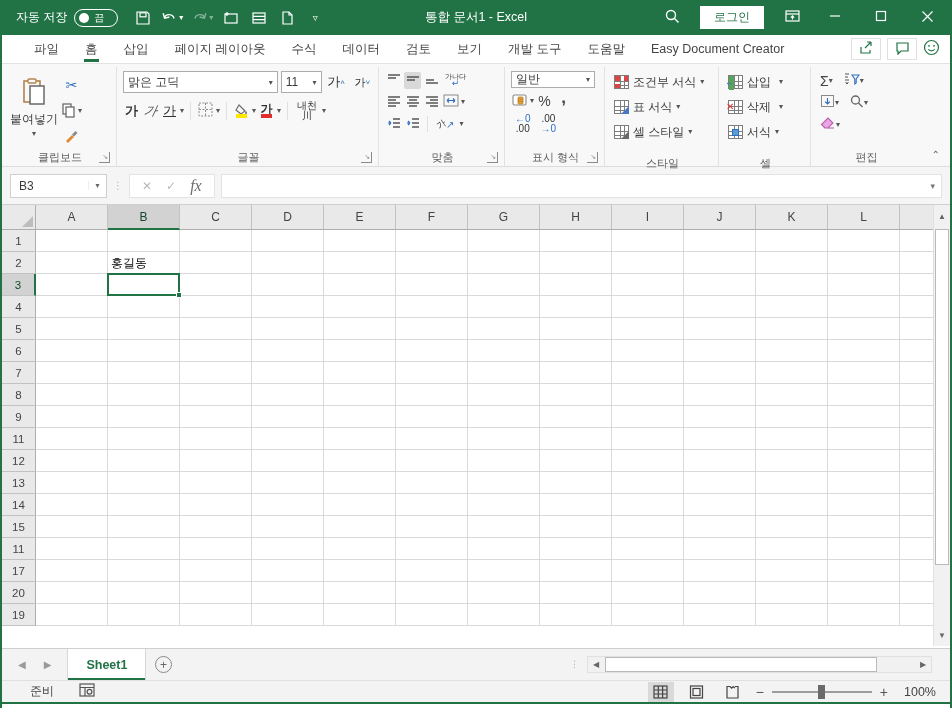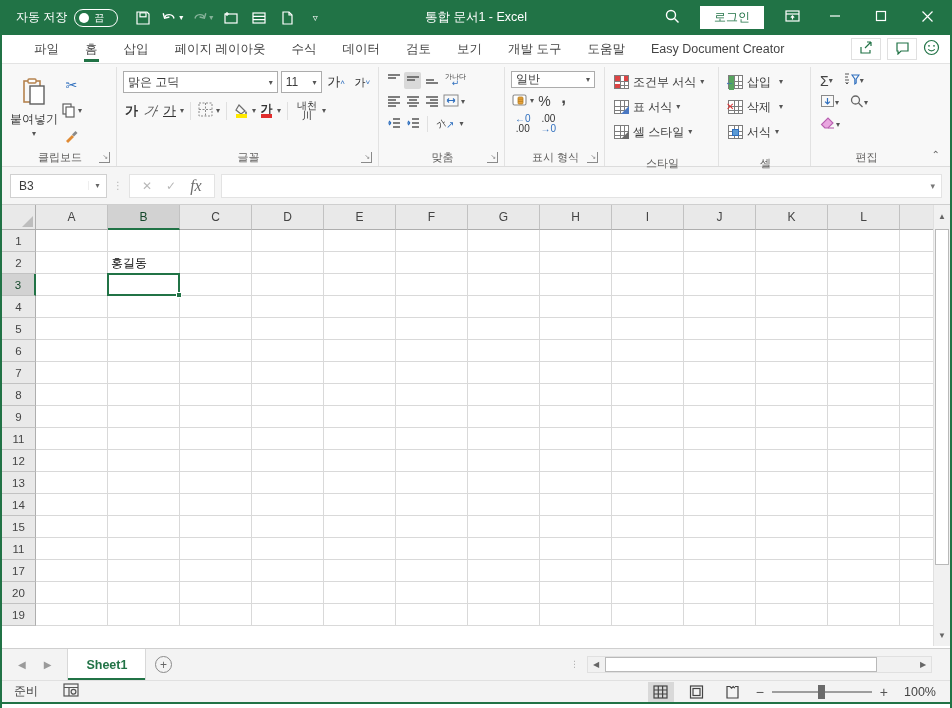--- a/index.html
+++ b/index.html
@@ -108,21 +108,21 @@
   .addsheet { width:34px; display:flex; align-items:center; justify-content:center; }
   .addsheet .plus { width:17px; height:17px; border:1px solid #8a8a8a; border-radius:50%; display:flex; align-items:center; justify-content:center; font-size:12px; color:#666; }
   .hscroll-zone { margin-left:auto; display:flex; align-items:center; gap:8px; padding-right:18px; }
   .drag-dots { color:#b0b0b0; font-size:9px; line-height:.6; }
   .hscroll { width:345px; height:17px; background:#f1f1f1; border:1px solid #e0e0e0; display:flex; align-items:center; position:relative; }
   .hs-arrow { width:16px; text-align:center; color:#666; font-size:8px; }
   .hs-thumb { position:absolute; left:17px; width:272px; top:0; bottom:0; background:#fff; border:1px solid #b9b9b9; }
 
   
   .statusbar { height:22px; background:#f3f3f3; border-top:1px solid #e0e0e0; display:flex; align-items:center; flex:0 0 auto; font-size:12px; color:#444; }
-  .status-left { display:flex; align-items:flex-end; gap:25px; padding-left:12px; }
+  .status-left { display:flex; align-items:flex-end; gap:25px; padding-left:28px; }
   .status-right { margin-left:auto; display:flex; align-items:center; gap:10px; padding-right:14px; }
   .viewbtn { width:26px; height:20px; display:flex; align-items:center; justify-content:center; }
   .viewbtn.sel { background:#d9d9d9; }
   .zoomctl { display:flex; align-items:center; gap:8px; }
   .zoom-track { width:100px; height:2px; background:#9d9d9d; position:relative; }
   .zoom-thumb { position:absolute; left:46px; top:-6px; width:7px; height:14px; background:#6a6a6a; }
   .zoom-sign { font-size:14px; color:#555; }
   .zoom-pct { font-size:12.5px; color:#444; width:38px; text-align:right; }
   .greenfoot { height:2px; background:#217346; flex:0 0 auto; }
 </style>

